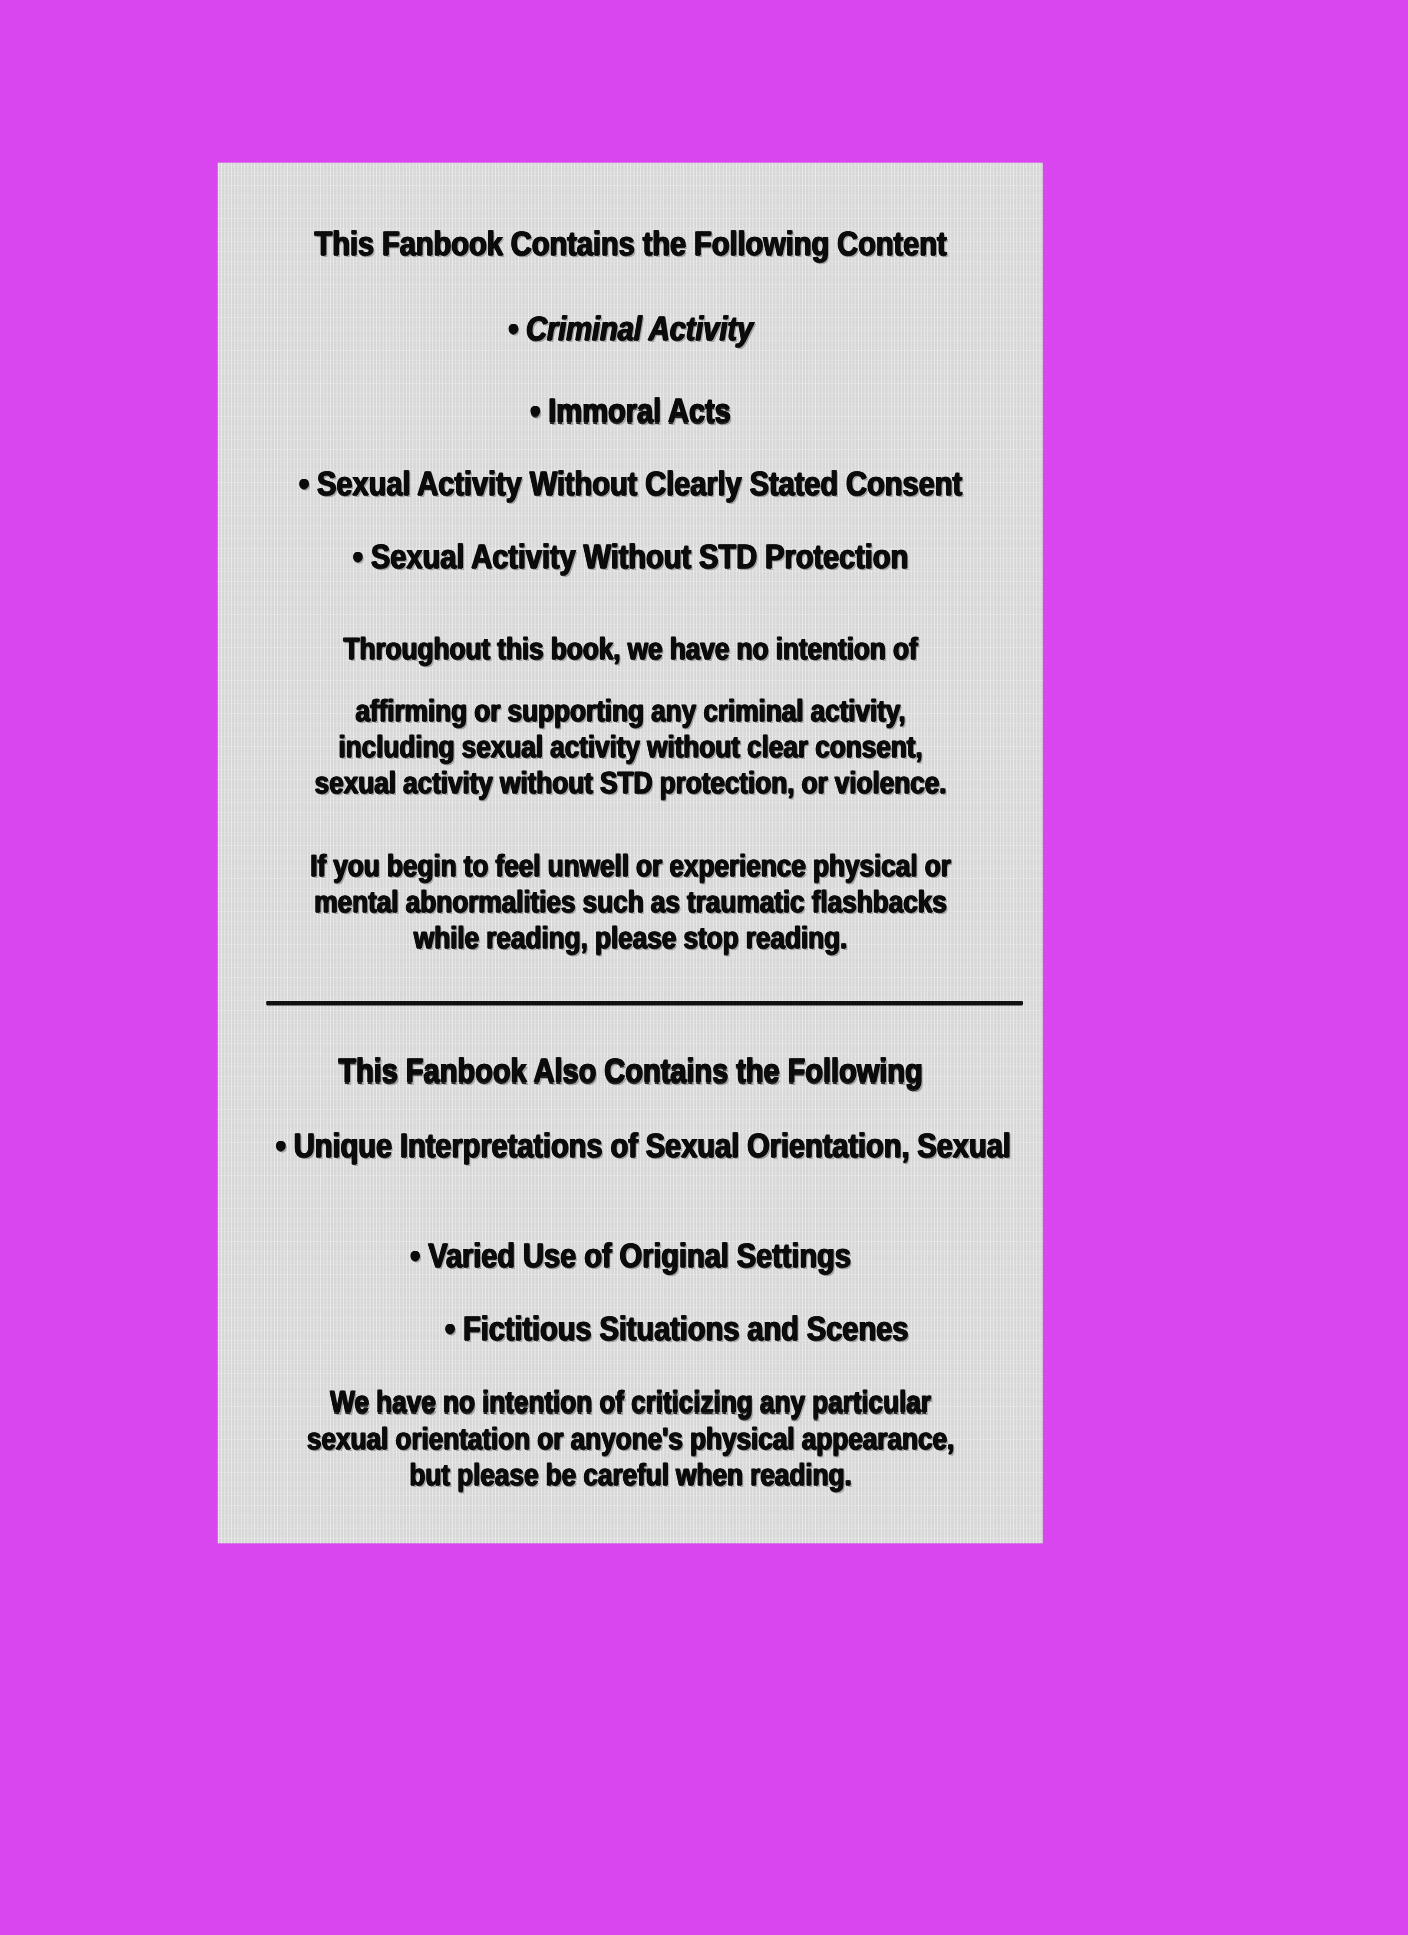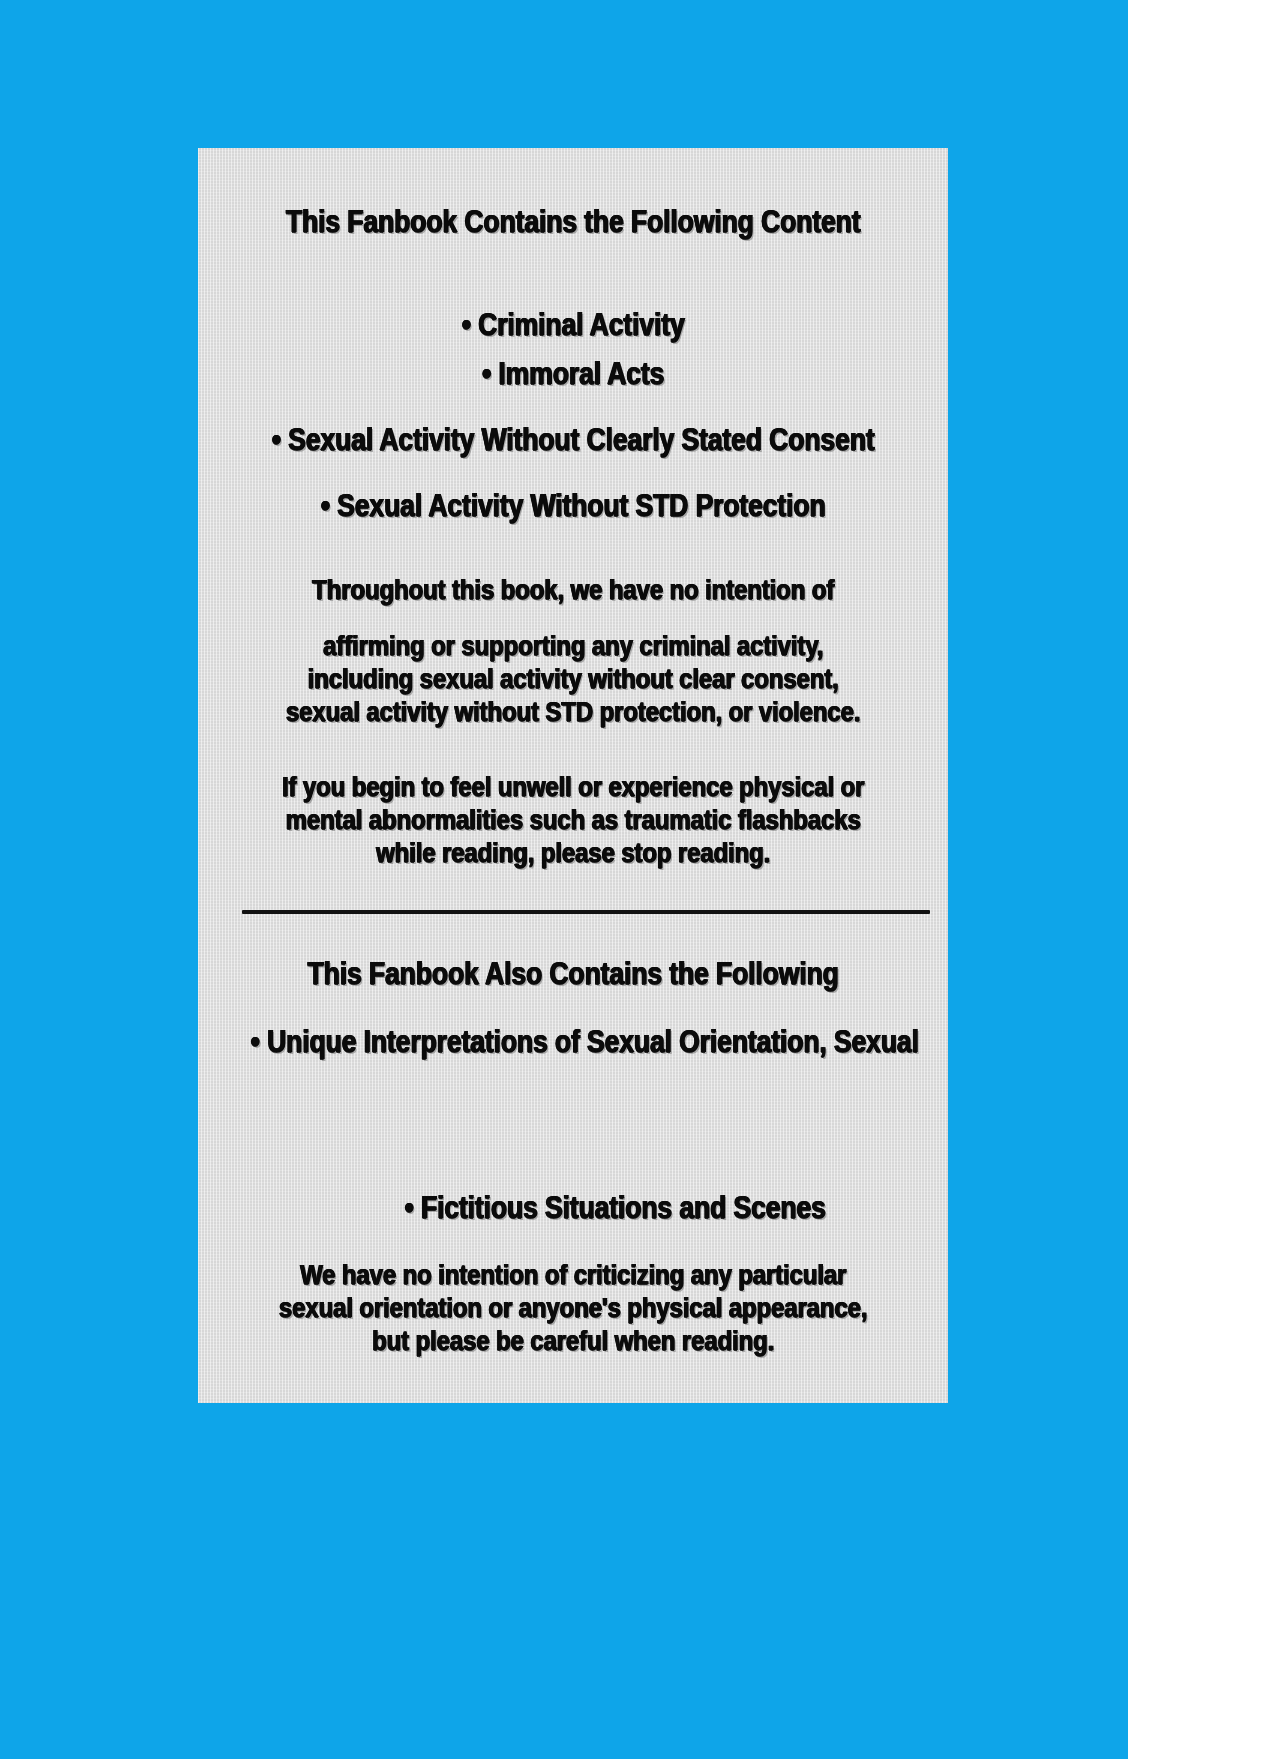--- a/index.html
+++ b/index.html
@@ -10,23 +10,23 @@
   }
   body {
     width: 1280px;
     height: 1759px;
     font-family: "Liberation Sans", sans-serif;
     -webkit-font-smoothing: none;
   }
 
   .page {
     position: relative;
-    width: 1128px;
+    width: 1280px;
     height: 1759px;
-    background: #0ea5e9;
+    background: #d946ef;
     overflow: hidden;
   }
 
   
   .panel {
     position: absolute;
     left: 198px;
     top: 148px;
     width: 750px;
     height: 1255px;
@@ -121,21 +121,21 @@
 <div class="page">
 
   <div class="panel"></div>
 
   <div class="content">
 
     <div class="row" style="top:58px;">
       <div class="txt heading">This Fanbook Contains the Following Content</div>
     </div>
 
-    <div class="row" style="top:161px;">
+    <div class="row" style="top:135px;font-style:italic;">
       <div class="txt bullet">• Criminal Activity</div>
     </div>
 
     <div class="row" style="top:276px;">
       <div class="txt bullet">• Sexual Activity Without Clearly Stated Consent</div>
     </div>
 
     <div class="row" style="top:210px;">
       <div class="txt bullet">• Immoral Acts</div>
     </div>
@@ -170,20 +170,23 @@
     <div class="rule" style="top:762px;"></div>
 
     <div class="row" style="top:810px;">
       <div class="txt heading">This Fanbook Also Contains the Following</div>
     </div>
 
     <div class="row" style="top:876px;">
       <div class="txt bullet-lg">• Unique Interpretations of Sexual Orientation, Sexual</div>
     </div>
 
+    <div class="row" style="top:978px;">
+      <div class="txt bullet">• Varied Use of Original Settings</div>
+    </div>
 
     <div class="row" style="top:1044px;padding-left:42px;">
       <div class="txt bullet">• Fictitious Situations and Scenes</div>
     </div>
 
     <div class="row" style="top:1110px;">
       <div class="txt para">We have no intention of criticizing any particular</div>
     </div>
     <div class="row" style="top:1143px;">
       <div class="txt para">sexual orientation or anyone's physical appearance,</div>

